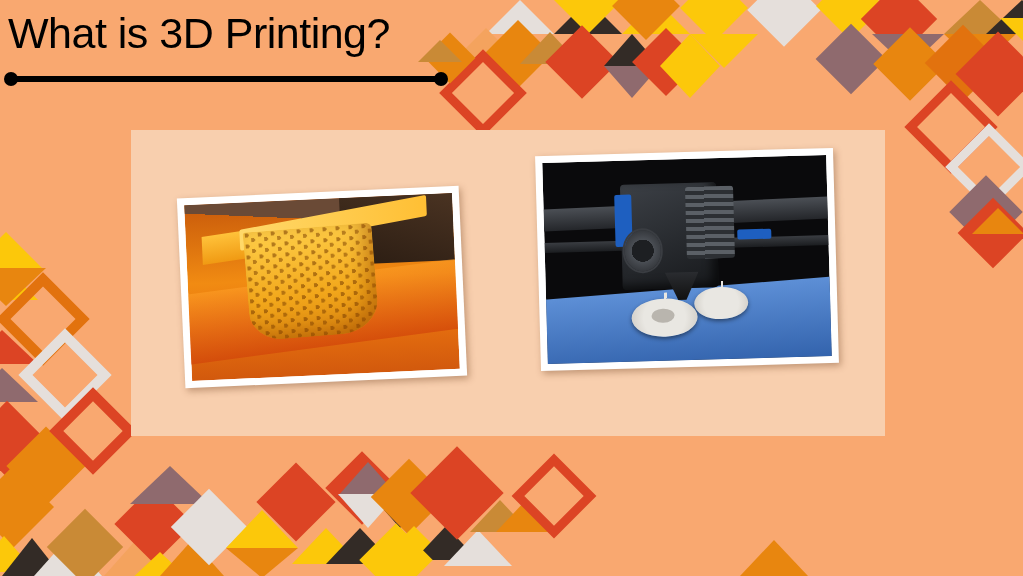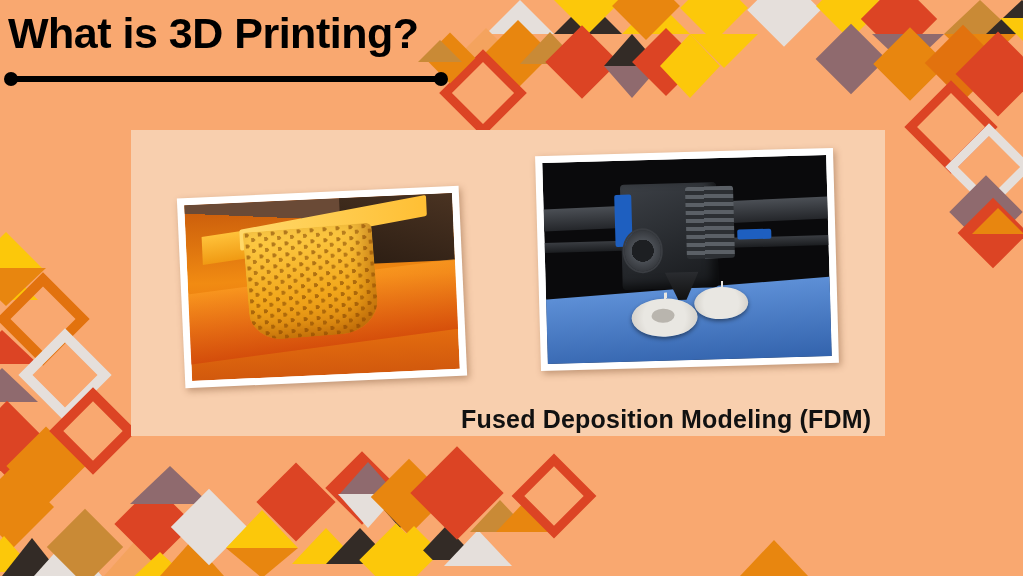--- a/index.html
+++ b/index.html
@@ -12,21 +12,21 @@
 
   
   .deco{position:absolute;pointer-events:none;}
   .tri{position:absolute;width:0;height:0;}
   .dia{position:absolute;transform:rotate(45deg);}
   .dframe{position:absolute;transform:rotate(45deg);background:transparent;}
 
   
   .title{
     position:absolute;left:8px;top:12px;
-    font-size:43px;font-weight:bold;color:#000;
+    font-size:43px;font-weight:normal;color:#000;
     letter-spacing:-0.5px;line-height:1;
     white-space:nowrap;
   }
   .rule{position:absolute;left:8px;top:76px;width:436px;height:6px;background:#000;}
   .rule:before,.rule:after{
     content:"";position:absolute;top:-4px;width:14px;height:14px;
     border-radius:50%;background:#000;
   }
   .rule:before{left:-4px;}
   .rule:after{right:-4px;}
@@ -239,15 +239,14 @@
       <div class="fdm-fins"></div>
       <div class="fdm-blue1"></div>
       <div class="fdm-fan"></div>
       <div class="fdm-nozzle"></div>
       <div class="fdm-gear fdm-gear-b"></div>
       <div class="fdm-gear fdm-gear-a"></div>
       <div class="fdm-hub"></div>
     </div>
   </div>
 
-  <div class="lbl lbl-fdm">Fused Deposition Modeling (FDM)</div>
 
 </div>
 
 </body></html>

